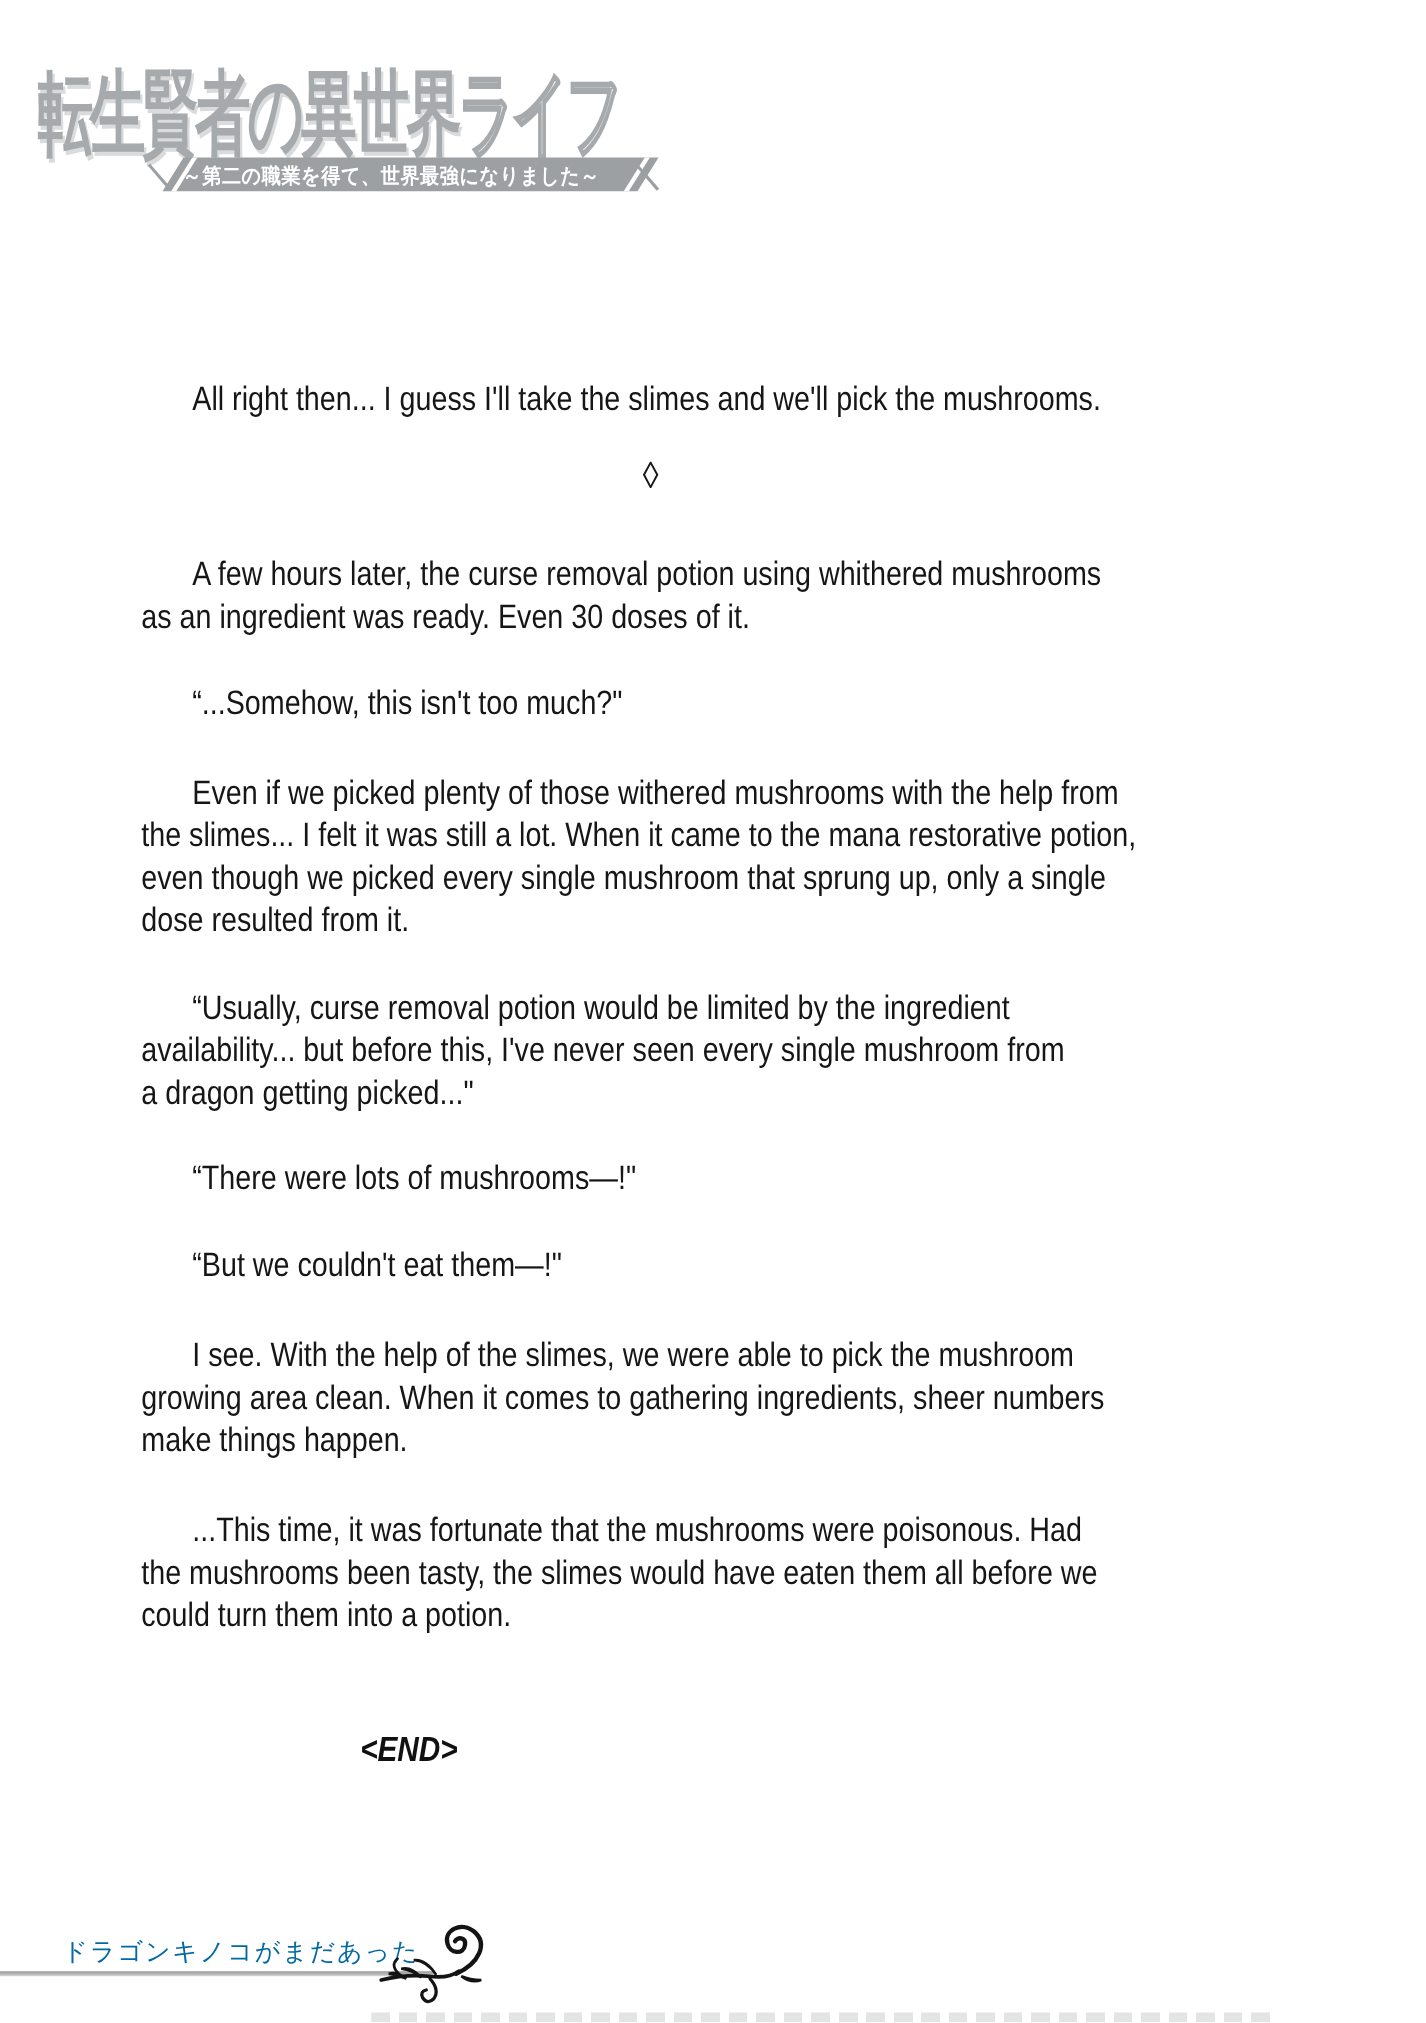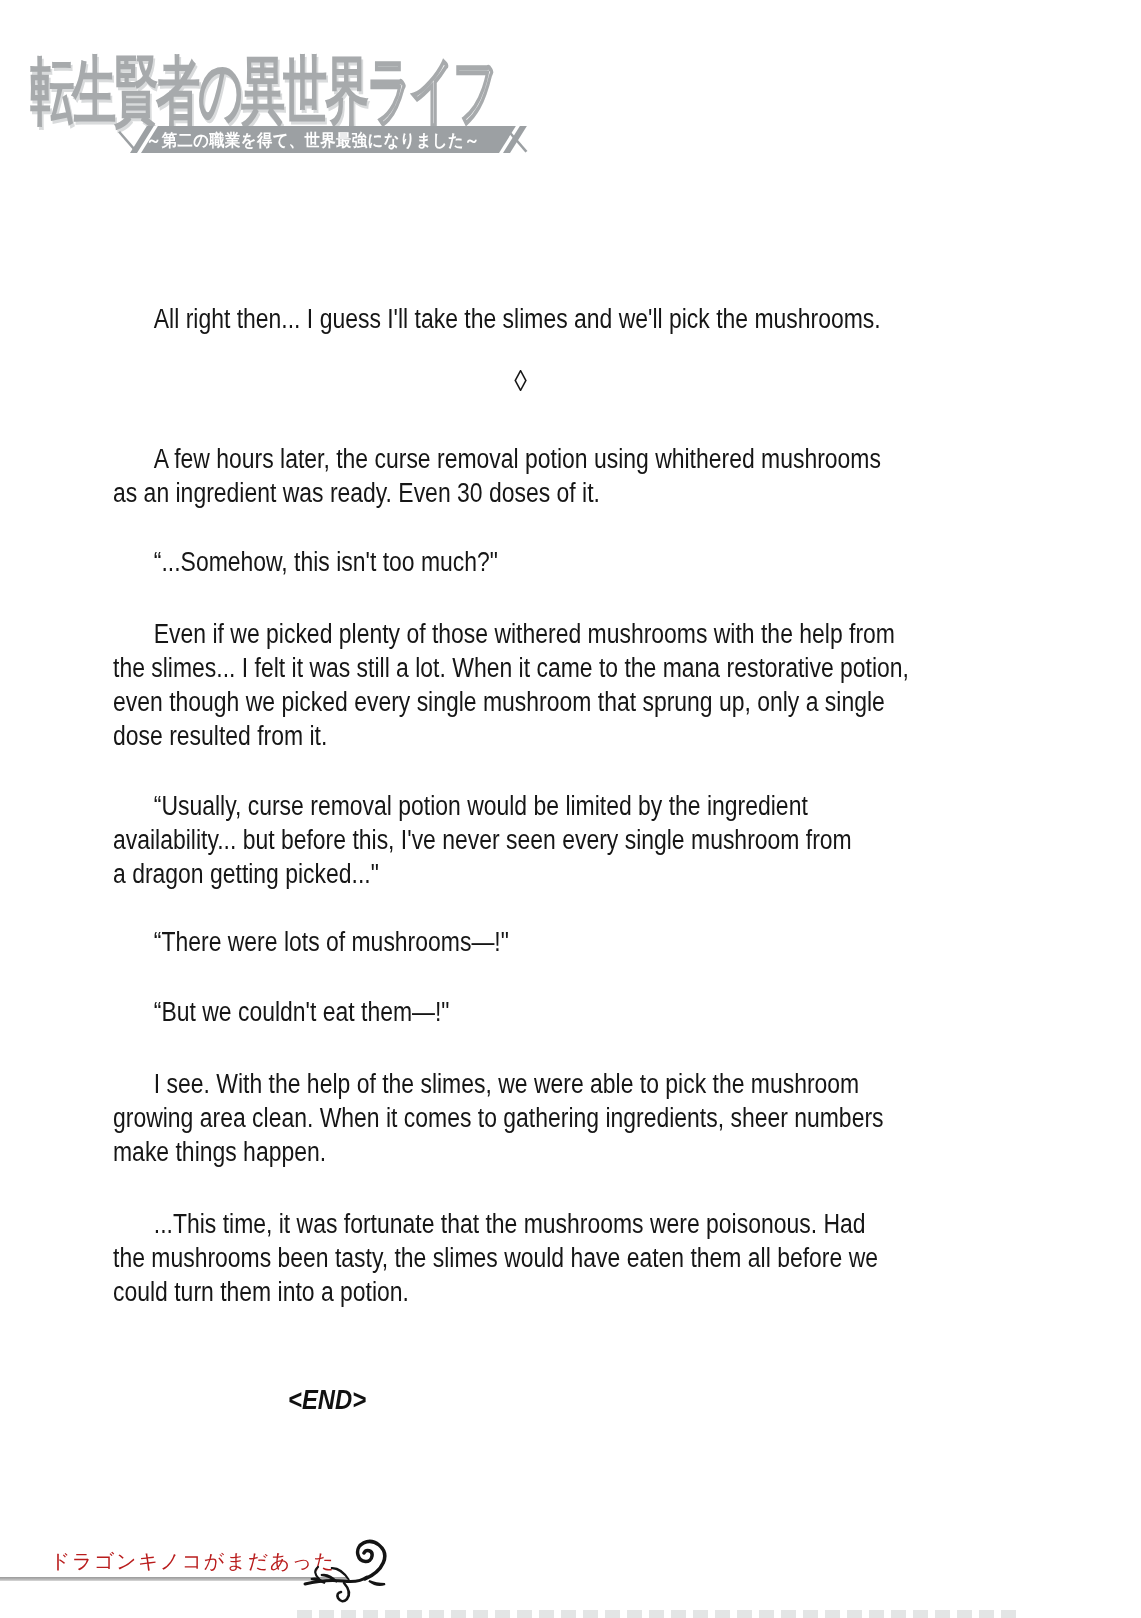--- a/index.html
+++ b/index.html
@@ -53,21 +53,21 @@
   }
   .end-marker {
     position:absolute; left:206px; top:1384px;
     font-size:28px; font-weight:700; font-style:italic; color:#111111;
   }
 
   
   .footer-caption {
     position:absolute; left:50px; top:1548px;
     font-family:"Liberation Serif","DejaVu Serif",serif;
-    font-size:20px; letter-spacing:1.5px; color:#b91c1c; white-space:nowrap;
+    font-size:20px; letter-spacing:1.5px; color:#0369a1; white-space:nowrap;
   }
   .footer-line {
     position:absolute; left:0; top:1577px; width:347px; height:4px;
     background:linear-gradient(180deg,#9a9a9a 0%, #b5b5b5 55%, #d9d9d9 100%);
   }
   .flourish { position:absolute; left:303px; top:1537px; width:92px; height:68px; }
   .cutoff-strip {
     position:absolute; left:297px; top:1610px; width:723px; height:8px;
     background:repeating-linear-gradient(90deg,#e3e5e5 0 15px, transparent 15px 22px);
   }

